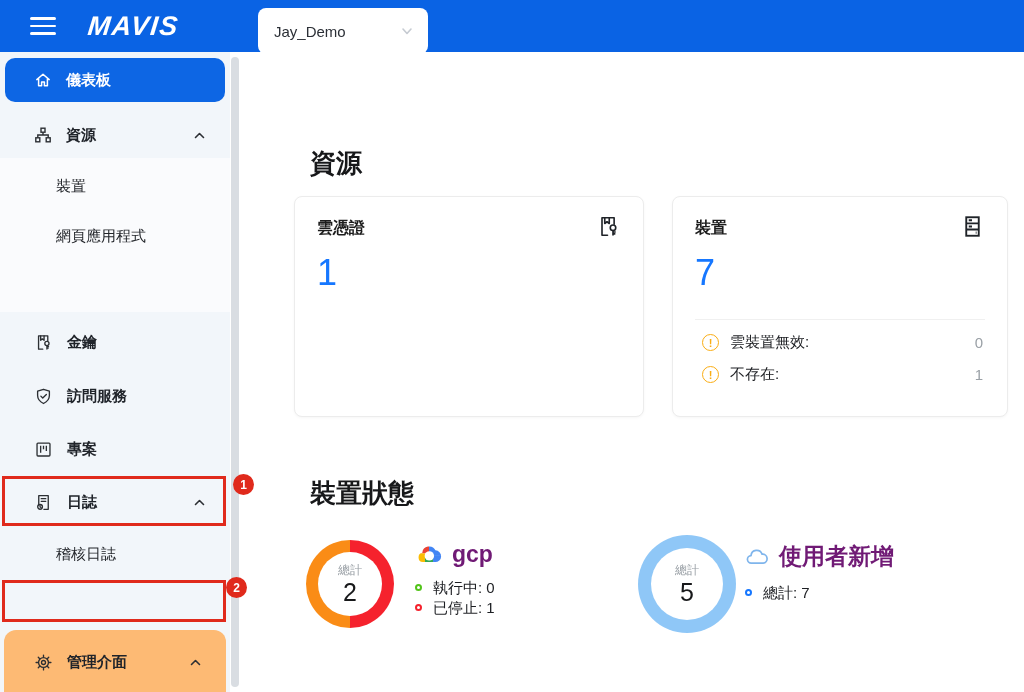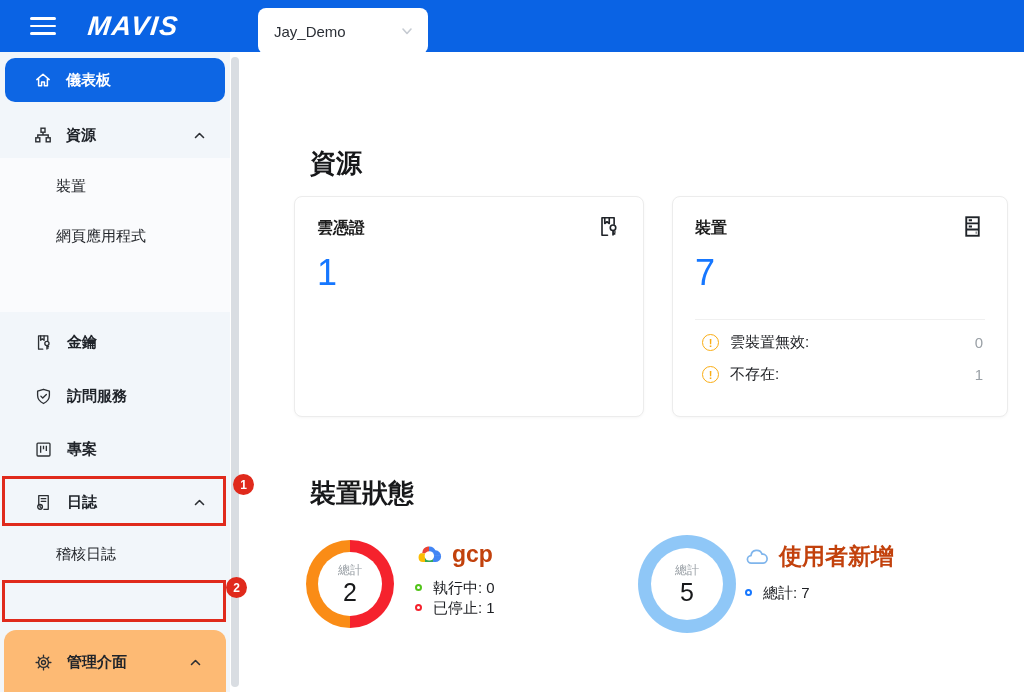--- a/index.html
+++ b/index.html
@@ -62,21 +62,21 @@
   .donut-hole { position:absolute; background:#fff; border-radius:50%; display:flex; flex-direction:column; align-items:center; justify-content:center; }
   .donut-1 .donut-hole { inset:12px; }
   .donut-2 .donut-hole { inset:13px; }
   .dlabel { font-size:12px; color:#9aa0a6; }
   .dval { font-size:25px; color:#17181a; line-height:1.1; }
 
   .chart-info { position:absolute; }
   .ci-1 { left:175px; top:486px; }
   .ci-2 { left:505px; top:488px; }
   .chart-title-row { display:flex; align-items:center; gap:9px; height:32px; }
-  .chart-title { font-size:23px; font-weight:700; color:#c2410c; }
+  .chart-title { font-size:23px; font-weight:700; color:#701a75; }
   .legend { margin-top:9px; display:flex; flex-direction:column; gap:3px; }
   .legend-row { display:flex; align-items:center; gap:11px; font-size:15px; color:#1d1f23; line-height:17px; }
   .ldot { flex:0 0 auto; width:7px; height:7px; border-radius:50%; border:2px solid #888; background:#fff; }
   .ci-2 .legend { margin-top:12px; }
 
   svg { display:block; }
 </style>
 </head>
 <body>
 

